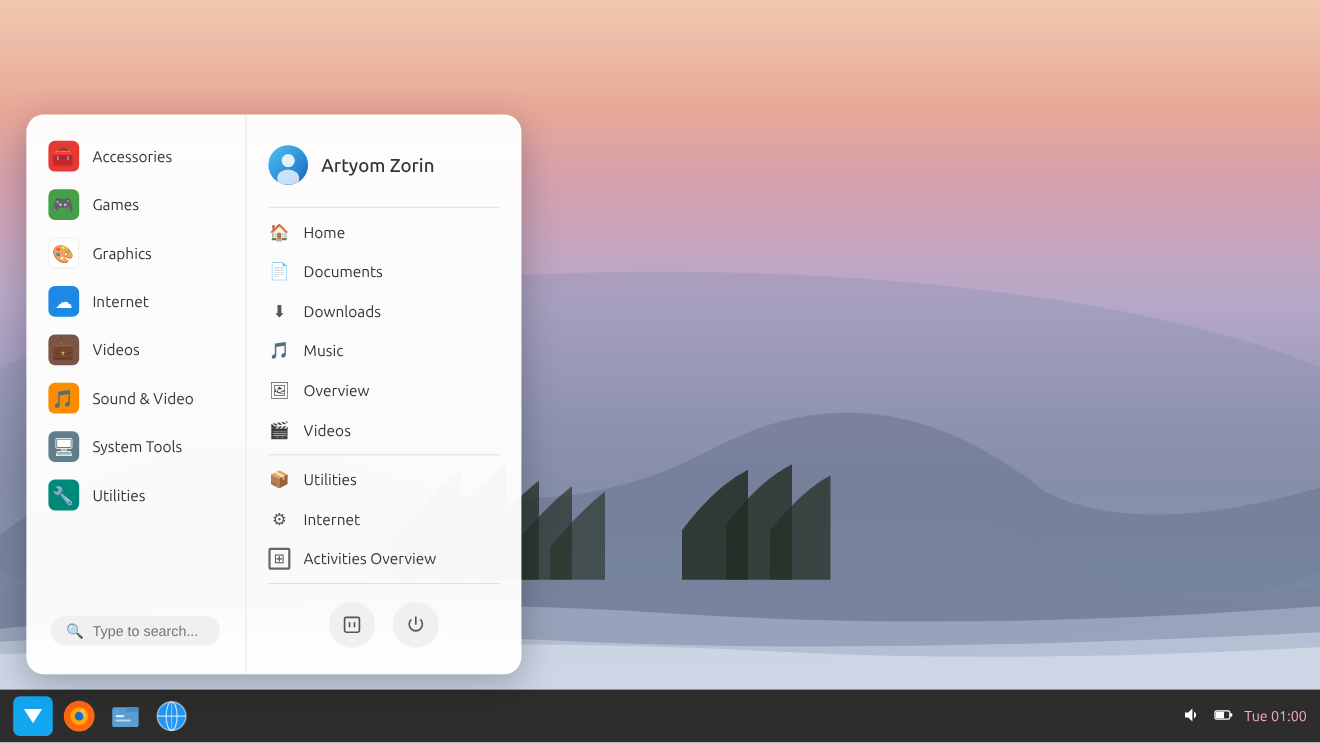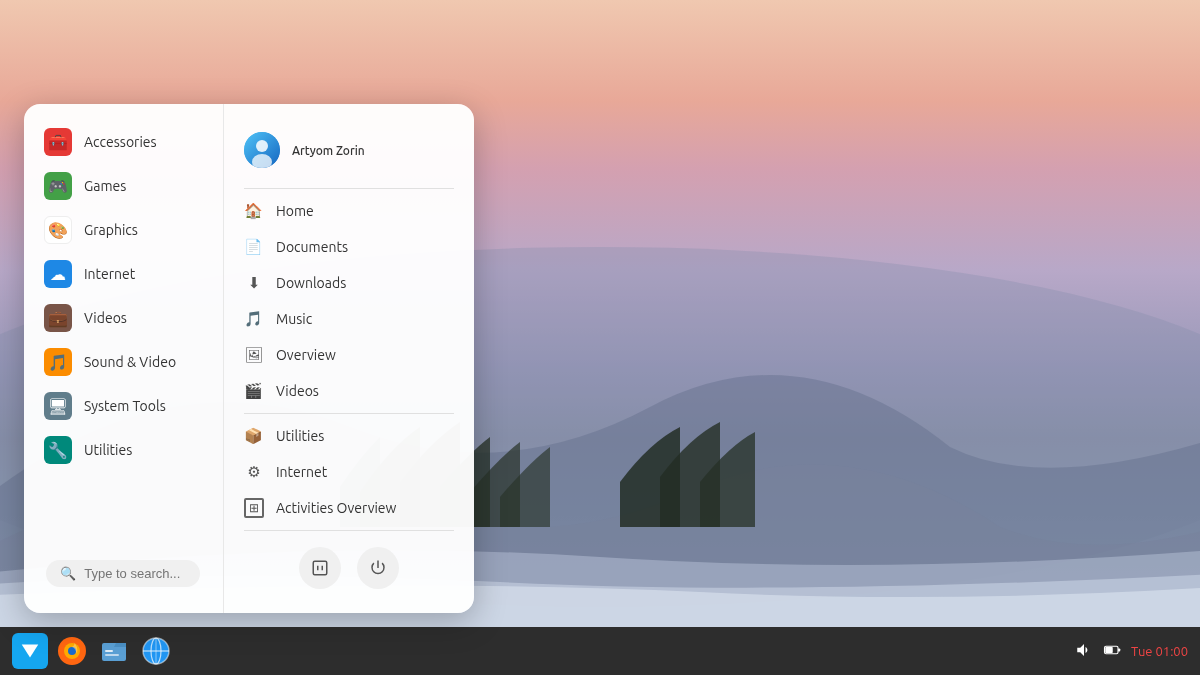--- a/index.html
+++ b/index.html
@@ -69,21 +69,21 @@
 
     .taskbar-right {
       display: flex;
       align-items: center;
       gap: 10px;
       color: white;
       font-size: 13px;
     }
 
     .taskbar-time {
-      color: #ef4444;
+      color: #f9a8d4;
       font-size: 13px;
     }
 
     
     .start-menu {
       position: absolute;
       left: 24px;
       bottom: 62px;
       width: 450px;
       background: rgba(255,255,255,0.96);
@@ -144,21 +144,21 @@
       display: flex;
       align-items: center;
       justify-content: center;
       color: white;
       font-size: 14px;
       font-weight: bold;
       overflow: hidden;
     }
 
     .user-name {
-      font-size: 12px;
+      font-size: 17px;
       font-weight: 500;
       color: #333;
     }
 
     .divider {
       height: 1px;
       background: #e0e0e0;
       margin: 4px 20px;
     }
 

